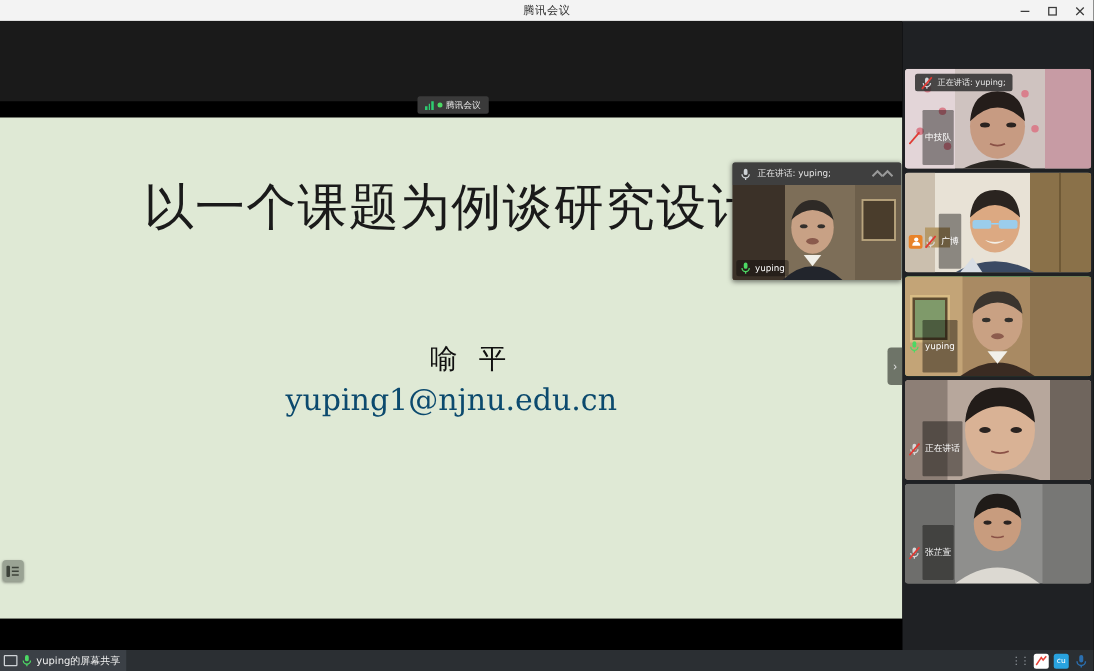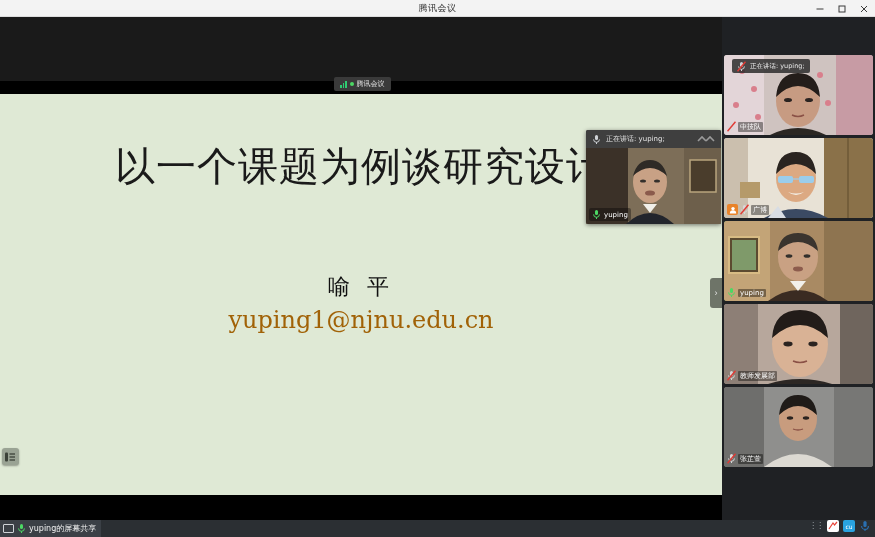--- a/index.html
+++ b/index.html
@@ -64,27 +64,27 @@
     text-align: center; font-size: 40px; color: #1a1a1a;
     font-family: "DejaVu Sans", sans-serif; letter-spacing: 1px;
     line-height: 1;
   }
   .slide-subtitle {
     position: absolute; left: 0; top: 110px; width: 722px;
     text-align: center; font-size: 26px; color: #1a1a1a;
     font-family: "DejaVu Sans", sans-serif; letter-spacing: 1px;
   }
   .slide-author {
-    position: absolute; left: 0; top: 178px; width: 722px;
+    position: absolute; left: 16px; top: 178px; width: 722px;
     text-align: center; font-size: 22px; color: #101010;
     font-family: "DejaVu Serif", serif; letter-spacing: 5px;
   }
   .slide-email {
     position: absolute; left: 0; top: 212px; width: 722px;
-    text-align: center; font-size: 24px; color: #a16207;
+    text-align: center; font-size: 24px; color: #0c4a6e;
     font-family: "DejaVu Serif", serif;
   }
   .slide-org {
     position: absolute; left: 0; top: 250px; width: 722px;
     text-align: center; font-size: 24px; color: #101010;
     font-family: "DejaVu Serif", serif; letter-spacing: 6px;
   }
 
   
   .float-list-btn {
@@ -142,35 +142,35 @@
     position: absolute; left: 8px; top: 4px; height: 14px;
     background: rgba(45,45,45,.85); border-radius: 2px;
     display: flex; align-items: center; gap: 4px; padding: 0 5px;
   }
   .tile-head-label { font-size: 6.5px; color: #e8e8e8; font-family:"DejaVu Sans",sans-serif; white-space: nowrap; }
   .tile-name {
     position: absolute; left: 3px; bottom: 3px;
     display: flex; align-items: center; gap: 2px;
   }
   .tile-name .nm { font-size: 7px; color: #fff; font-family:"DejaVu Sans",sans-serif;
-    background: rgba(0,0,0,.4); padding: 0 2px; border-radius: 1px; white-space: nowrap; }
+    background: rgba(0,0,0,.4); padding: 17px 2px; border-radius: 1px; white-space: nowrap; }
   .host-badge {
     width: 11px; height: 11px; background: #e8832a; border-radius: 2px;
     display: flex; align-items: center; justify-content: center;
   }
 
   
   .mic { position: relative; width: 9px; height: 11px; flex: none; }
   .mic svg { display: block; }
 
   
   .letterbox-bottom { position: absolute; left: 0; top: 478px; width: 722px; height: 42px; background: #000; }
   .taskbar {
     position: absolute; left: 0; top: 520px; width: 875px; height: 17px;
-    background: #2b2f33; display: flex; align-items: flex-start;
+    background: #2b2f33; display: flex; align-items: center;
   }
   .task-item {
     display: flex; align-items: center; gap: 3px;
     height: 17px; padding: 0 5px 0 3px;
     background: #3b4046;
   }
   .task-item .tl { font-size: 8px; color: #f0f0f0; font-family:"DejaVu Sans",sans-serif; white-space: nowrap; }
   .tray { margin-left: auto; display: flex; align-items: center; gap: 4px; padding-right: 4px; }
   .tray-dots { color:#9aa0a6; font-size:8px; letter-spacing:-1px; line-height:1; }
   .tray-ico { width: 12px; height: 12px; border-radius: 2px; display:flex; align-items:center; justify-content:center;
@@ -402,21 +402,21 @@
       </svg>
       <div class="tile-name">
         <span class="mic">
           <svg width="9" height="11" viewBox="0 0 9 11">
             <rect x="3" y="1" width="3" height="5" rx="1.5" fill="#d8d8d8"></rect>
             <path d="M1.6 5.4a2.9 2.9 0 0 0 5.8 0" fill="none" stroke="#d8d8d8" stroke-width="1"></path>
             <line x1="4.5" y1="8.2" x2="4.5" y2="10" stroke="#d8d8d8" stroke-width="1"></line>
             <line x1="0.5" y1="10.2" x2="8.5" y2="0.8" stroke="#e03a34" stroke-width="1.5"></line>
           </svg>
         </span>
-        <span class="nm">教师发展部</span>
+        <span class="nm">正在讲话</span>
       </div>
     </div>
 
     <div class="tile" style="top:370px">
       <svg class="tile-video" viewBox="0 0 149 80" preserveAspectRatio="none">
         <rect width="149" height="80" fill="#8f8f8d"></rect>
         <rect x="0" y="0" width="40" height="80" fill="#6e6e6c"></rect>
         <rect x="110" y="0" width="39" height="80" fill="#777775"></rect>
         <ellipse cx="74" cy="32" rx="19" ry="22" fill="#c89c7e"></ellipse>
         <path d="M55 28 q19 -18 38 0 q-2 -20 -19 -20 q-17 0 -19 20z" fill="#1f1b18"></path>

